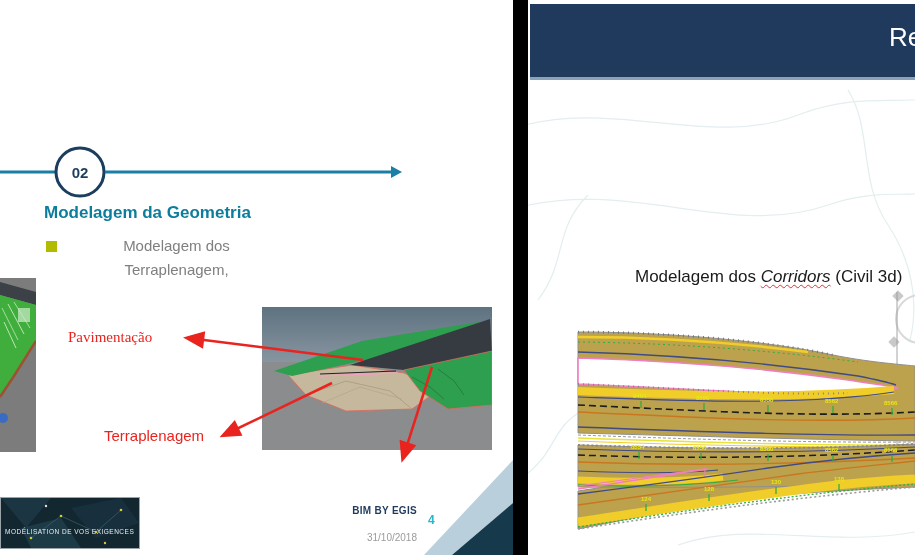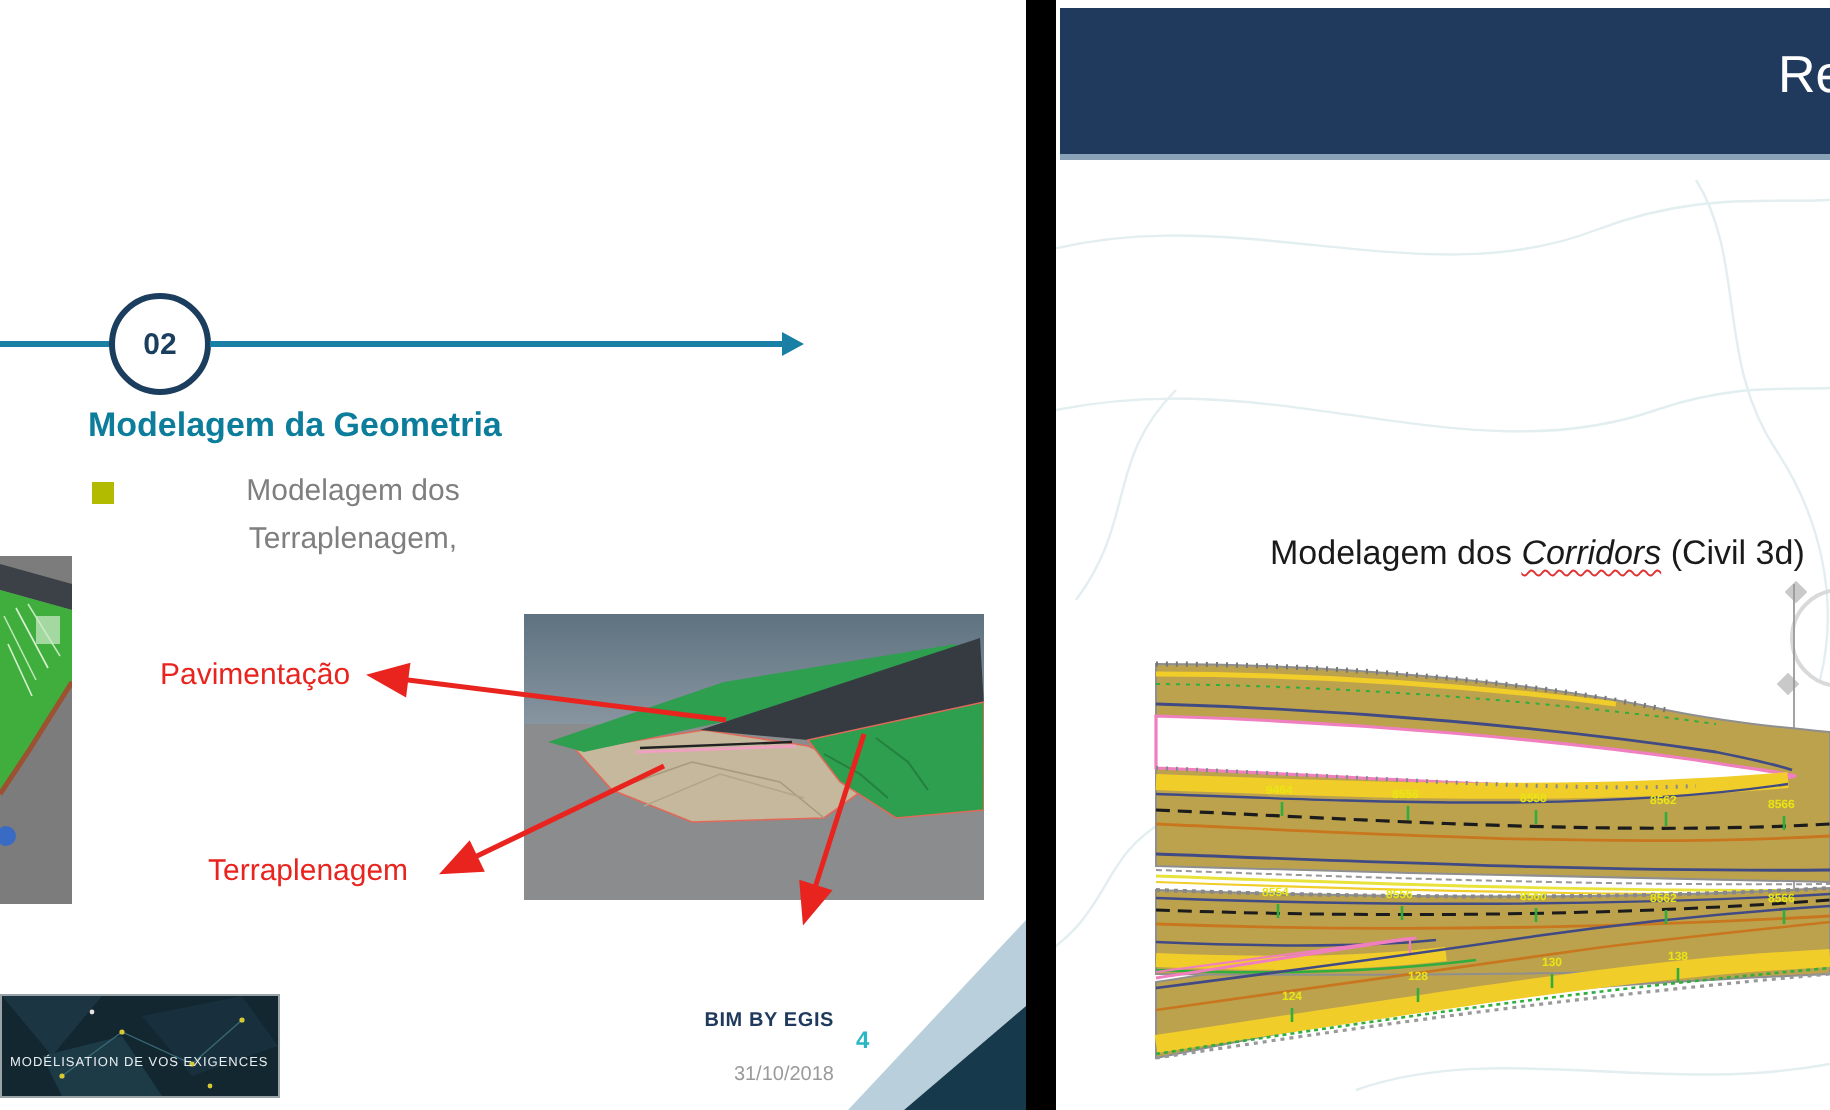--- a/index.html
+++ b/index.html
@@ -107,21 +107,21 @@
 
         <line x1="56" y1="69" x2="136" y2="66" stroke="#f0a0c0" stroke-width="1.5"></line>
         <line x1="58" y1="67" x2="134" y2="64" stroke="#222" stroke-width="1.2"></line>
 
         <polygon points="142,63 230,44 230,98 186,102 158,84" fill="#2e9e4f" stroke="#e06a5a" stroke-width="0.8"></polygon>
         <polyline points="150,70 168,80 182,92" fill="none" stroke="#24803e" stroke-width="1"></polyline>
         <polyline points="176,62 192,74 202,88" fill="none" stroke="#24803e" stroke-width="1"></polyline>
       </svg>
     </div>
 
-    <div class="red-label" style="left:80px; top:329px;">Pavimentação</div>
+    <div class="red-label" style="left:68px; top:329px;font-family:Liberation Serif, serif;">Pavimentação</div>
     <div class="red-label" style="left:104px; top:427px;">Terraplenagem</div>
 
     <svg class="overlay-svg" width="513" height="555">
       <defs>
         <marker id="arr" markerWidth="9" markerHeight="8" refX="7" refY="4" orient="auto">
           <polygon points="0.5,0.5 9,4 0.5,7.5" fill="#e9241f"></polygon>
         </marker>
       </defs>
       <line x1="363" y1="360" x2="188" y2="338" stroke="#e9241f" stroke-width="2.5" marker-end="url(#arr)"></line>
       <line x1="332" y1="383" x2="224" y2="435" stroke="#e9241f" stroke-width="2.5" marker-end="url(#arr)"></line>

